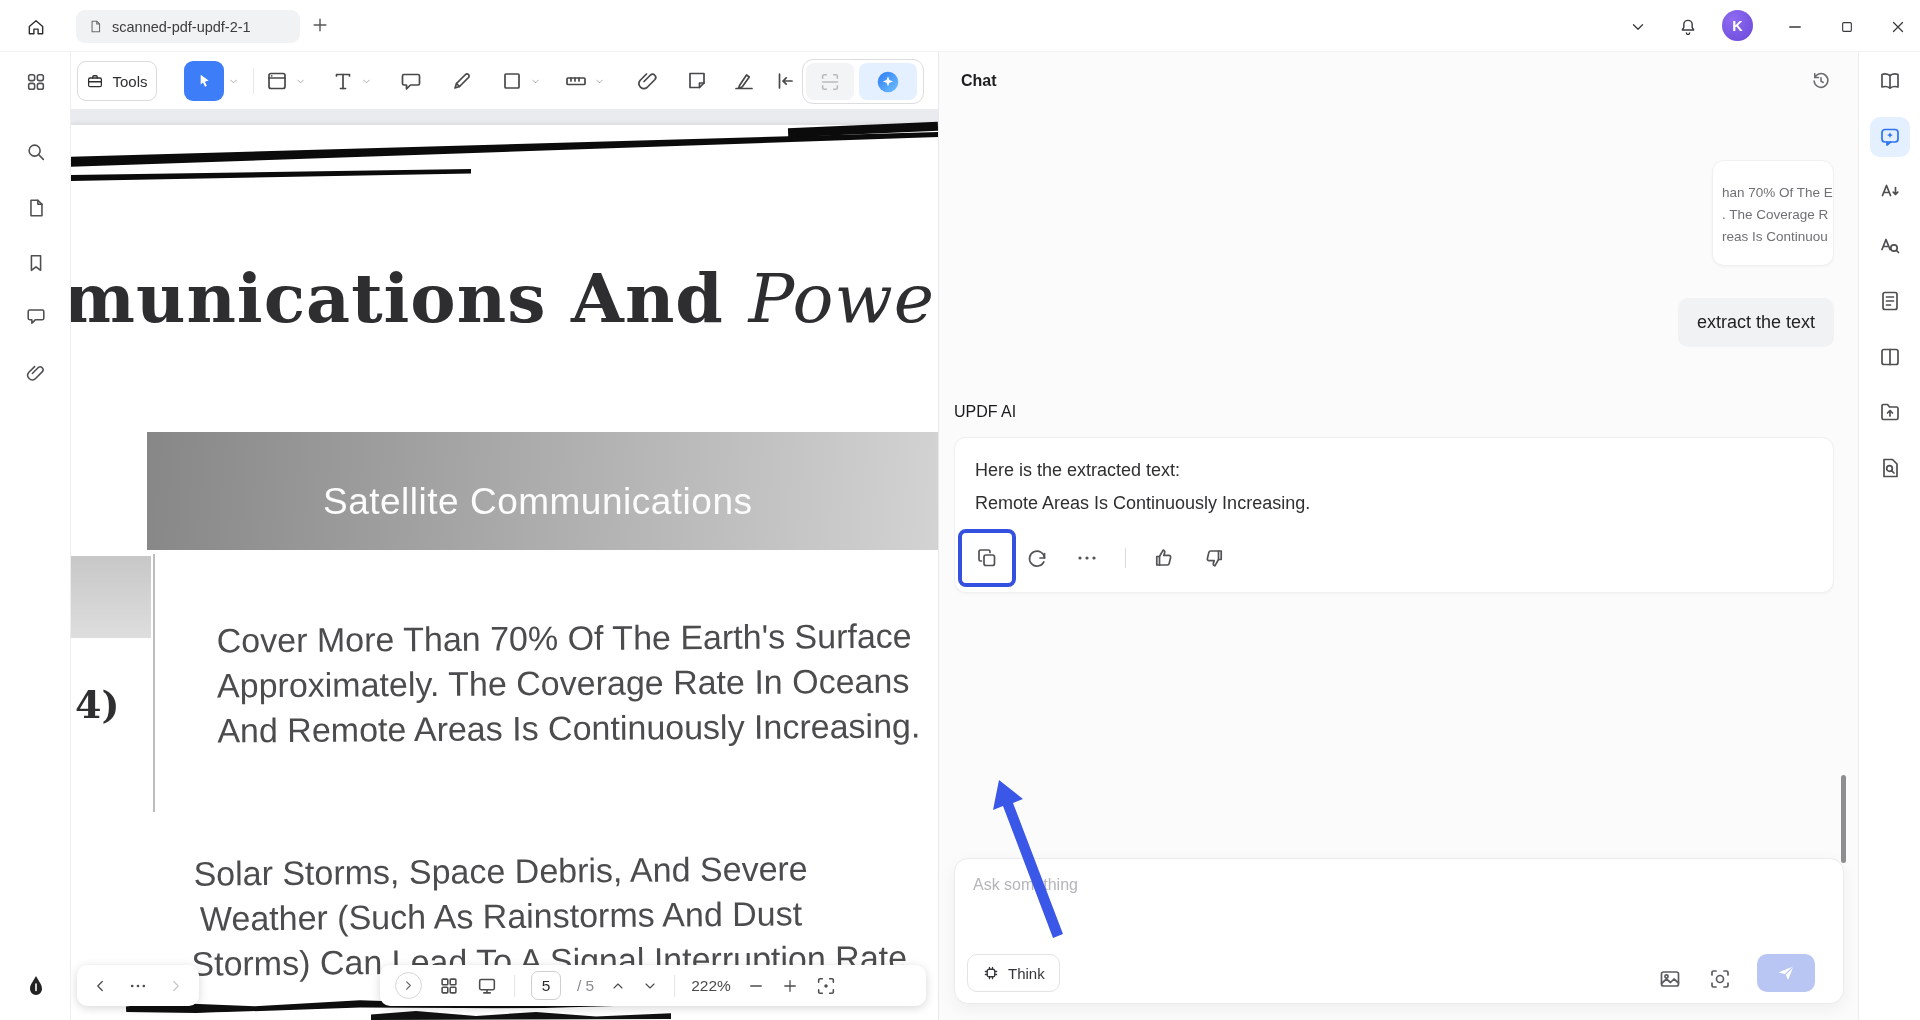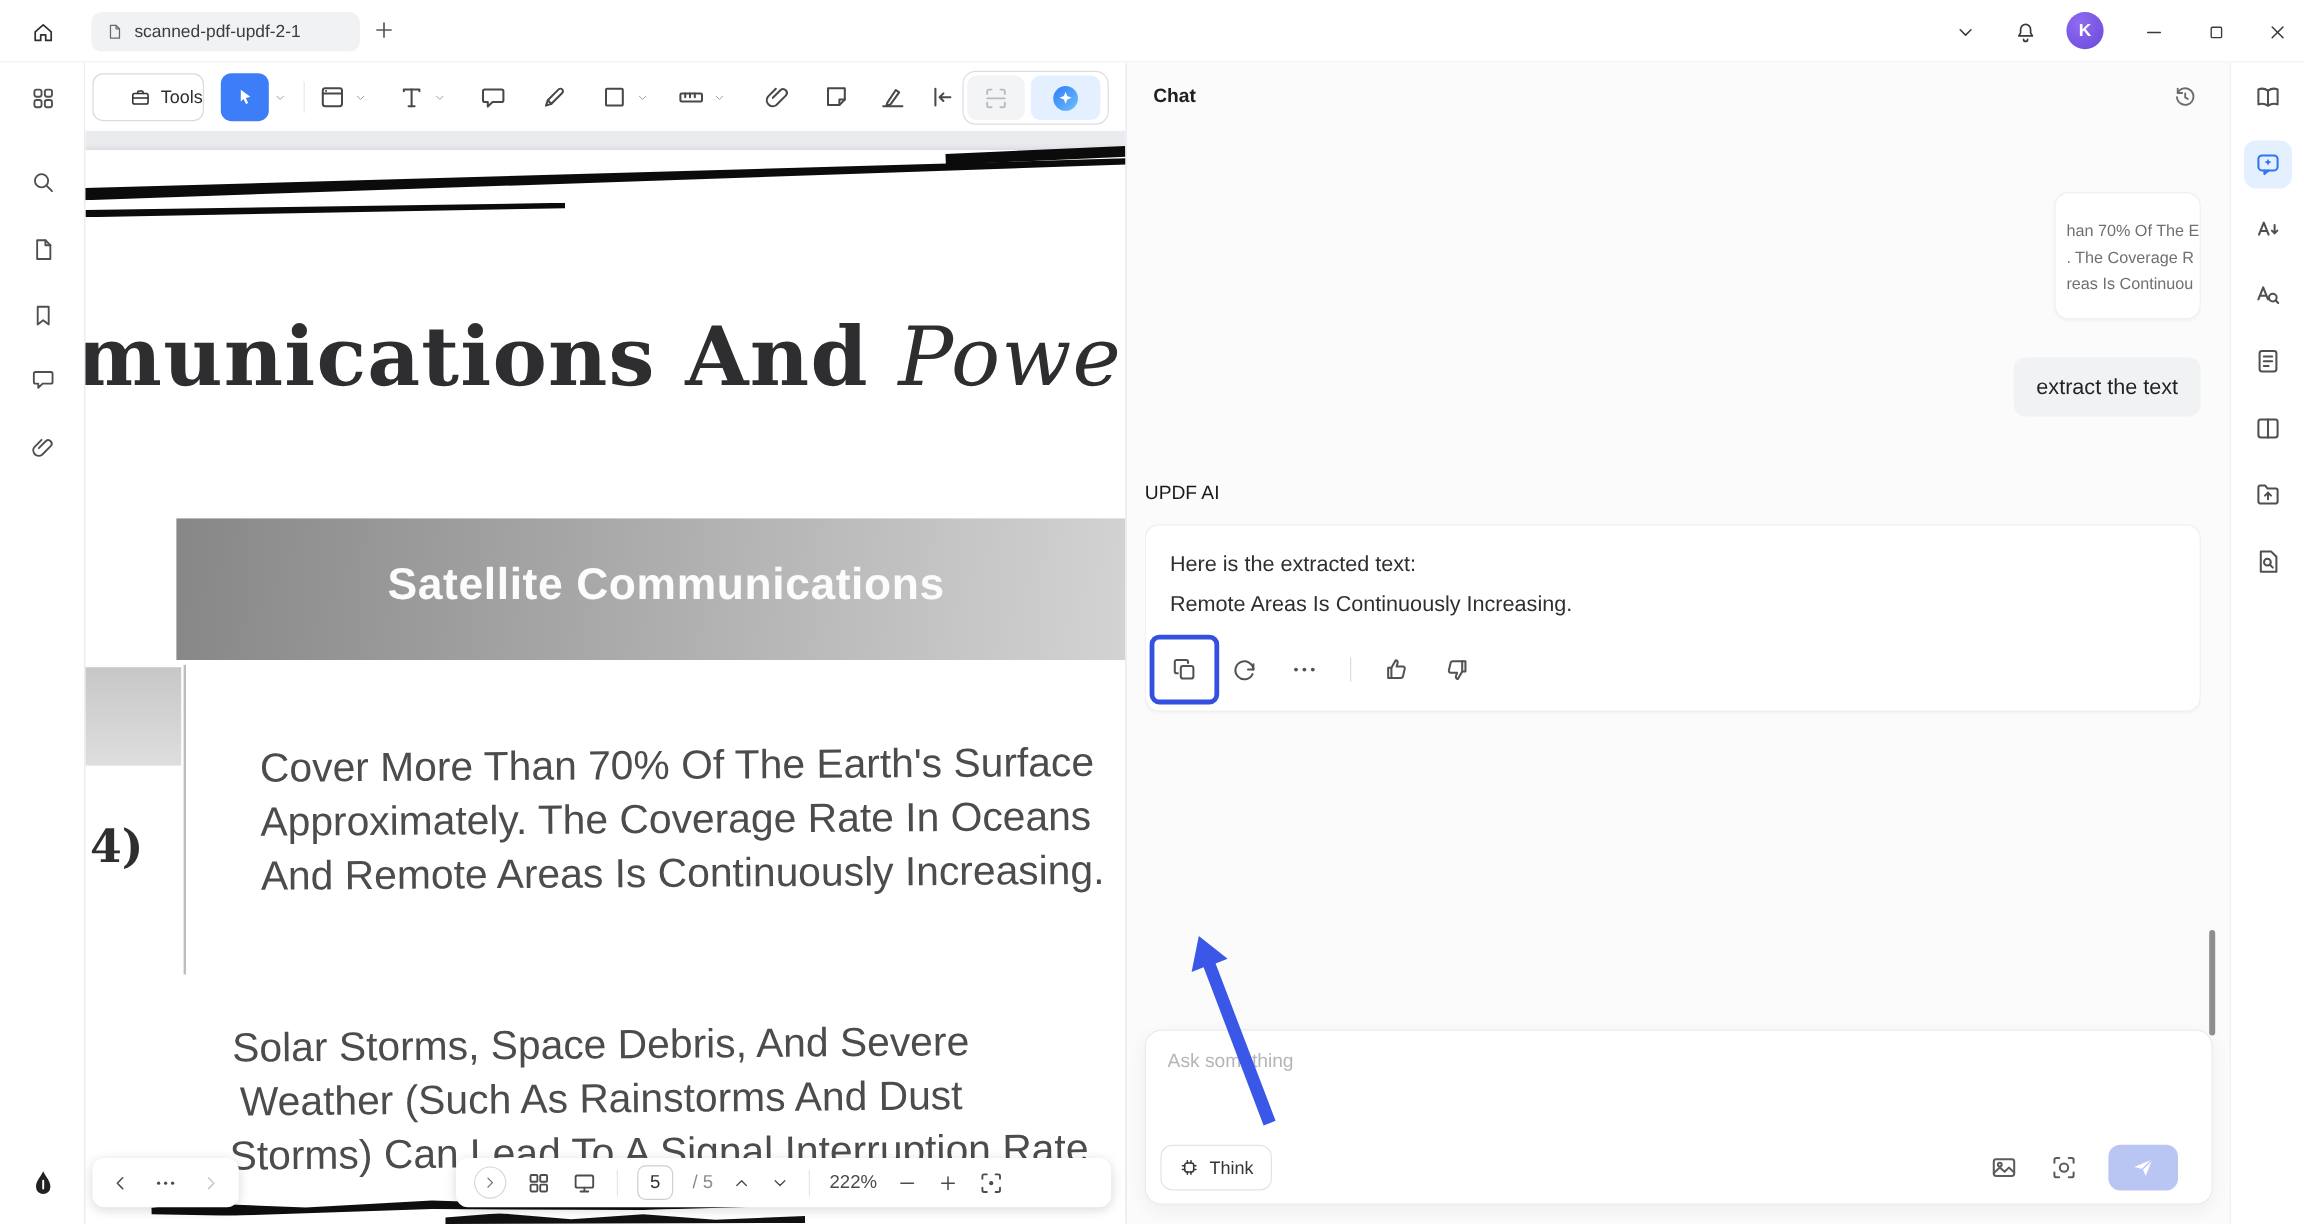--- a/index.html
+++ b/index.html
@@ -18,38 +18,38 @@
   .avatar{position:absolute;left:1722px;top:10px;width:31px;height:31px;border-radius:50%;background:radial-gradient(circle at 35% 30%,#8f6bf2,#6a48d8);color:#fff;font-size:14.5px;font-weight:700;display:flex;align-items:center;justify-content:center}
   
   .lsb{position:absolute;top:52px;left:0;bottom:0;width:71px;background:#fff;border-right:1px solid #ededef;z-index:5}
   .sbtn{position:absolute;left:17px;width:37px;height:37px;display:flex;align-items:center;justify-content:center;color:#4f4f52;border-radius:9px}
   
   .rsb{position:absolute;top:52px;right:0;bottom:0;width:62px;background:#fff;border-left:1px solid #ededef;z-index:5}
   .rbtn{position:absolute;left:11px;width:40px;height:40px;display:flex;align-items:center;justify-content:center;color:#4f4f52;border-radius:10px}
   .rbtn.active{background:#e4efff;color:#2f74f0}
   
   .toolbar{position:absolute;left:71px;top:52px;width:867px;height:58px;background:#fff;border-bottom:1px solid #ececee;z-index:4}
-  .toolsbtn{position:absolute;left:6px;top:9px;height:40px;width:93px;border:1px solid #dbdbde;border-radius:9px;display:flex;align-items:center;justify-content:flex-end;gap:8px;color:#2e2e30;font-size:15px;background:#fff}
+  .toolsbtn{position:absolute;left:6px;top:9px;height:40px;width:80px;border:1px solid #dbdbde;border-radius:9px;display:flex;align-items:center;justify-content:center;gap:8px;color:#2e2e30;font-size:15px;background:#fff}
   .selbtn{position:absolute;left:113px;top:9px;width:40px;height:40px;border-radius:9px;background:#3D7DF7;display:flex;align-items:center;justify-content:center}
   .tchev{position:absolute;top:24px;width:11px;height:11px;color:#98989c}
   .tdiv{position:absolute;left:182px;top:16px;width:1px;height:26px;background:#e8e8ea}
   .tool{position:absolute;top:17px;width:24px;height:24px;color:#48484a;display:flex;align-items:center;justify-content:center}
   .ocr-group{position:absolute;left:731px;top:7px;width:122px;height:45px;border:1px solid #dddde0;border-radius:11px;display:flex;align-items:center;gap:5px;padding:0 3px}
   .scanbtn{width:48px;height:37px;background:#f3f4f6;border-radius:8px;display:flex;align-items:center;justify-content:center;color:#bababe}
   .aibtn{width:58px;height:37px;background:#e4efff;border-radius:8px;display:flex;align-items:center;justify-content:center}
   
   .pdfview{position:absolute;left:71px;top:110px;width:867px;bottom:0;background:#e9ebee;overflow:hidden}
   .page{position:absolute;left:0;top:15px;right:0;bottom:0;background:#fff;box-shadow:0 0 6px rgba(0,0,0,.12)}
   .a1{position:absolute;left:-6px;top:21px;width:882px;height:36px;background:#0b0b0b;clip-path:polygon(0 72%,100% 2%,100% 16%,0 100%)}
   .a2{position:absolute;left:0;top:59px;width:400px;height:12px;background:#0b0b0b;clip-path:polygon(0 50%,100% 0,100% 38%,0 100%)}
   .a3{position:absolute;right:0;top:15px;width:150px;height:9px;background:#0b0b0b;transform:rotate(-2.5deg)}
   .heading{position:absolute;left:-8px;top:148px;font-family:"DejaVu Serif",serif;font-weight:700;font-size:68px;color:#2e2e30;letter-spacing:1px;white-space:nowrap}
   .heading .it{font-style:italic;font-weight:500}
   .slidebar{position:absolute;left:76px;right:0;top:322px;height:118px;background:linear-gradient(94deg,#878787,#a9a9a9 45%,#d3d3d3)}
-  .slidetitle{position:absolute;left:176px;top:34px;font-size:37px;font-weight:700;color:#fcfcfc;letter-spacing:.5px;white-space:nowrap}
+  .slidetitle{position:absolute;left:176px;top:49px;font-size:37px;font-weight:400;color:#fcfcfc;letter-spacing:.5px;white-space:nowrap}
   .grayblock{position:absolute;left:0;top:446px;width:80px;height:82px;background:linear-gradient(180deg,#c7c7c7,#dedede)}
   .vline{position:absolute;left:82px;top:444px;width:2px;height:258px;background:#bdbdbd}
   .p1{position:absolute;left:146px;top:506px;font-size:34px;line-height:45px;color:#4c4c4e;transform:rotate(-.4deg)}
   .p1 div,.p2 div{white-space:nowrap}
   .marker{position:absolute;left:4px;top:572px;font-family:"DejaVu Serif",serif;font-weight:700;font-size:38px;color:#2f2f31}
   .p2{position:absolute;left:120px;top:739px;width:620px;text-align:center;font-size:34px;line-height:45px;color:#4c4c4e;transform:rotate(-.5deg)}
   .b1{position:absolute;left:55px;top:889px;width:585px;height:11px;background:#0e0e0e;clip-path:polygon(0 30%,6% 0,22% 45%,40% 5%,58% 50%,74% 10%,90% 55%,100% 20%,100% 75%,70% 100%,40% 70%,12% 100%,0 80%);transform:rotate(-.8deg)}
   .b2{position:absolute;left:300px;top:901px;width:300px;height:9px;background:#111;clip-path:polygon(0 40%,15% 0,35% 55%,55% 10%,75% 60%,100% 25%,100% 90%,0 100%)}
   .pill{position:absolute;height:41px;background:#fff;border-radius:10px;box-shadow:0 2px 10px rgba(0,0,0,.16);display:flex;align-items:center;z-index:20}
   .pill.left{left:6px;top:855px;padding:0 14px;gap:19px}
@@ -76,21 +76,21 @@
   .acard{margin-top:16px;padding:16px 20px 12px;position:relative}
   .actions{display:flex;align-items:center;gap:26px;margin-top:16px;height:44px}
   .act{width:24px;height:24px;color:#525256;position:relative;display:flex;align-items:center;justify-content:center}
   .adiv{width:1px;height:20px;background:#dcdcde}
   .annot{position:absolute;left:-17px;top:-17px;width:58px;height:58px;border:4px solid #3350DF;border-radius:8px;z-index:30}
   .arrowsvg{position:absolute;inset:0;z-index:40;pointer-events:none}
   .sbar{position:absolute;right:12px;top:723px;width:5px;height:88px;background:#8e8e90;border-radius:3px;z-index:30}
   .inp{position:absolute;left:15px;right:14px;bottom:16px;height:146px;background:#fff;border:1px solid #ebebee;border-radius:14px;box-shadow:0 5px 16px rgba(0,0,0,.05)}
   .ask{position:absolute;left:18px;top:8px;right:18px;height:36px;border:none;outline:none;font-size:16px;color:#333;background:transparent;font-family:"Liberation Sans",sans-serif}
   .ask::placeholder{color:#b5b5ba}
-  .irow{position:absolute;left:12px;right:28px;bottom:11px;height:38px;display:flex;align-items:center}
+  .irow{position:absolute;left:12px;right:28px;bottom:11px;height:38px;display:flex;align-items:flex-end}
   .think{display:flex;align-items:center;gap:8px;height:38px;padding:0 14px;border:1px solid #e3e3e6;border-radius:10px;font-size:15px;color:#353539;background:#fff}
   .spacer{flex:1}
   .iact{width:26px;height:26px;color:#5c5c60;margin-left:24px;display:flex;align-items:center;justify-content:center}
   .send{width:58px;height:38px;margin-left:24px;background:#b9c5f3;border-radius:10px;display:flex;align-items:center;justify-content:center;color:#fff}
 </style>
 </head>
 <body>
 
 <svg width="0" height="0" style="position:absolute" aria-hidden="true">
   <defs>

